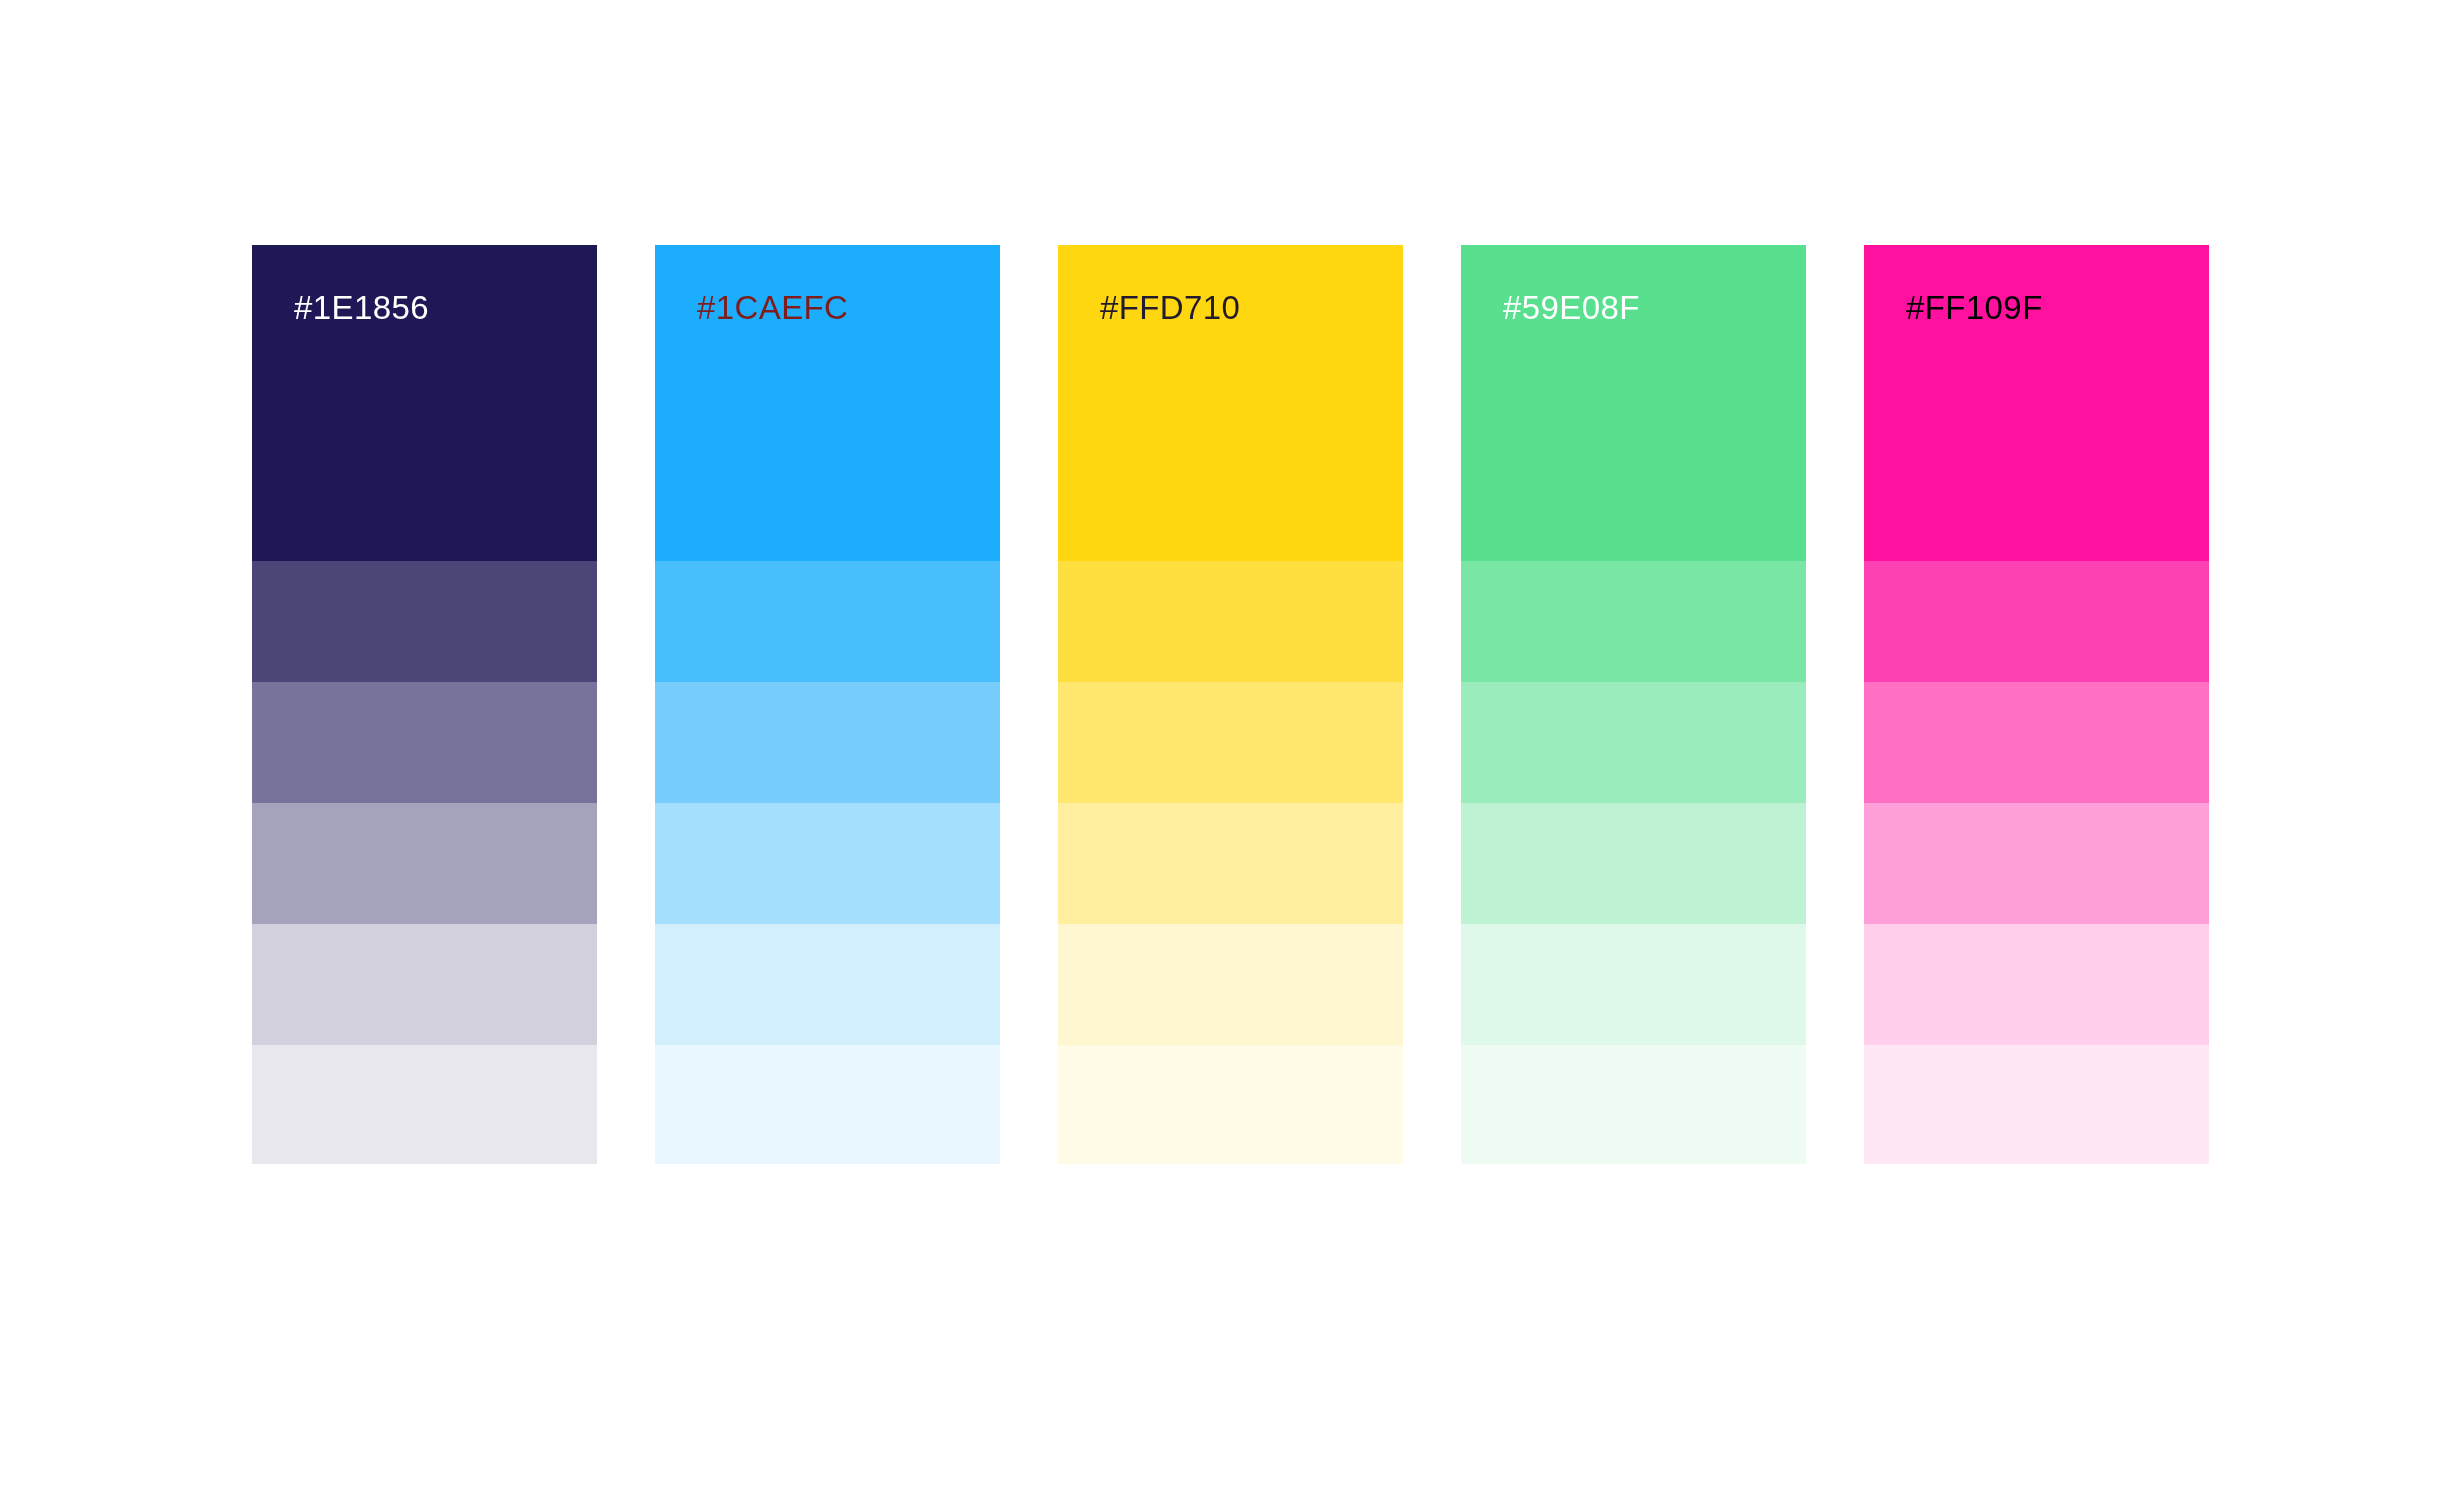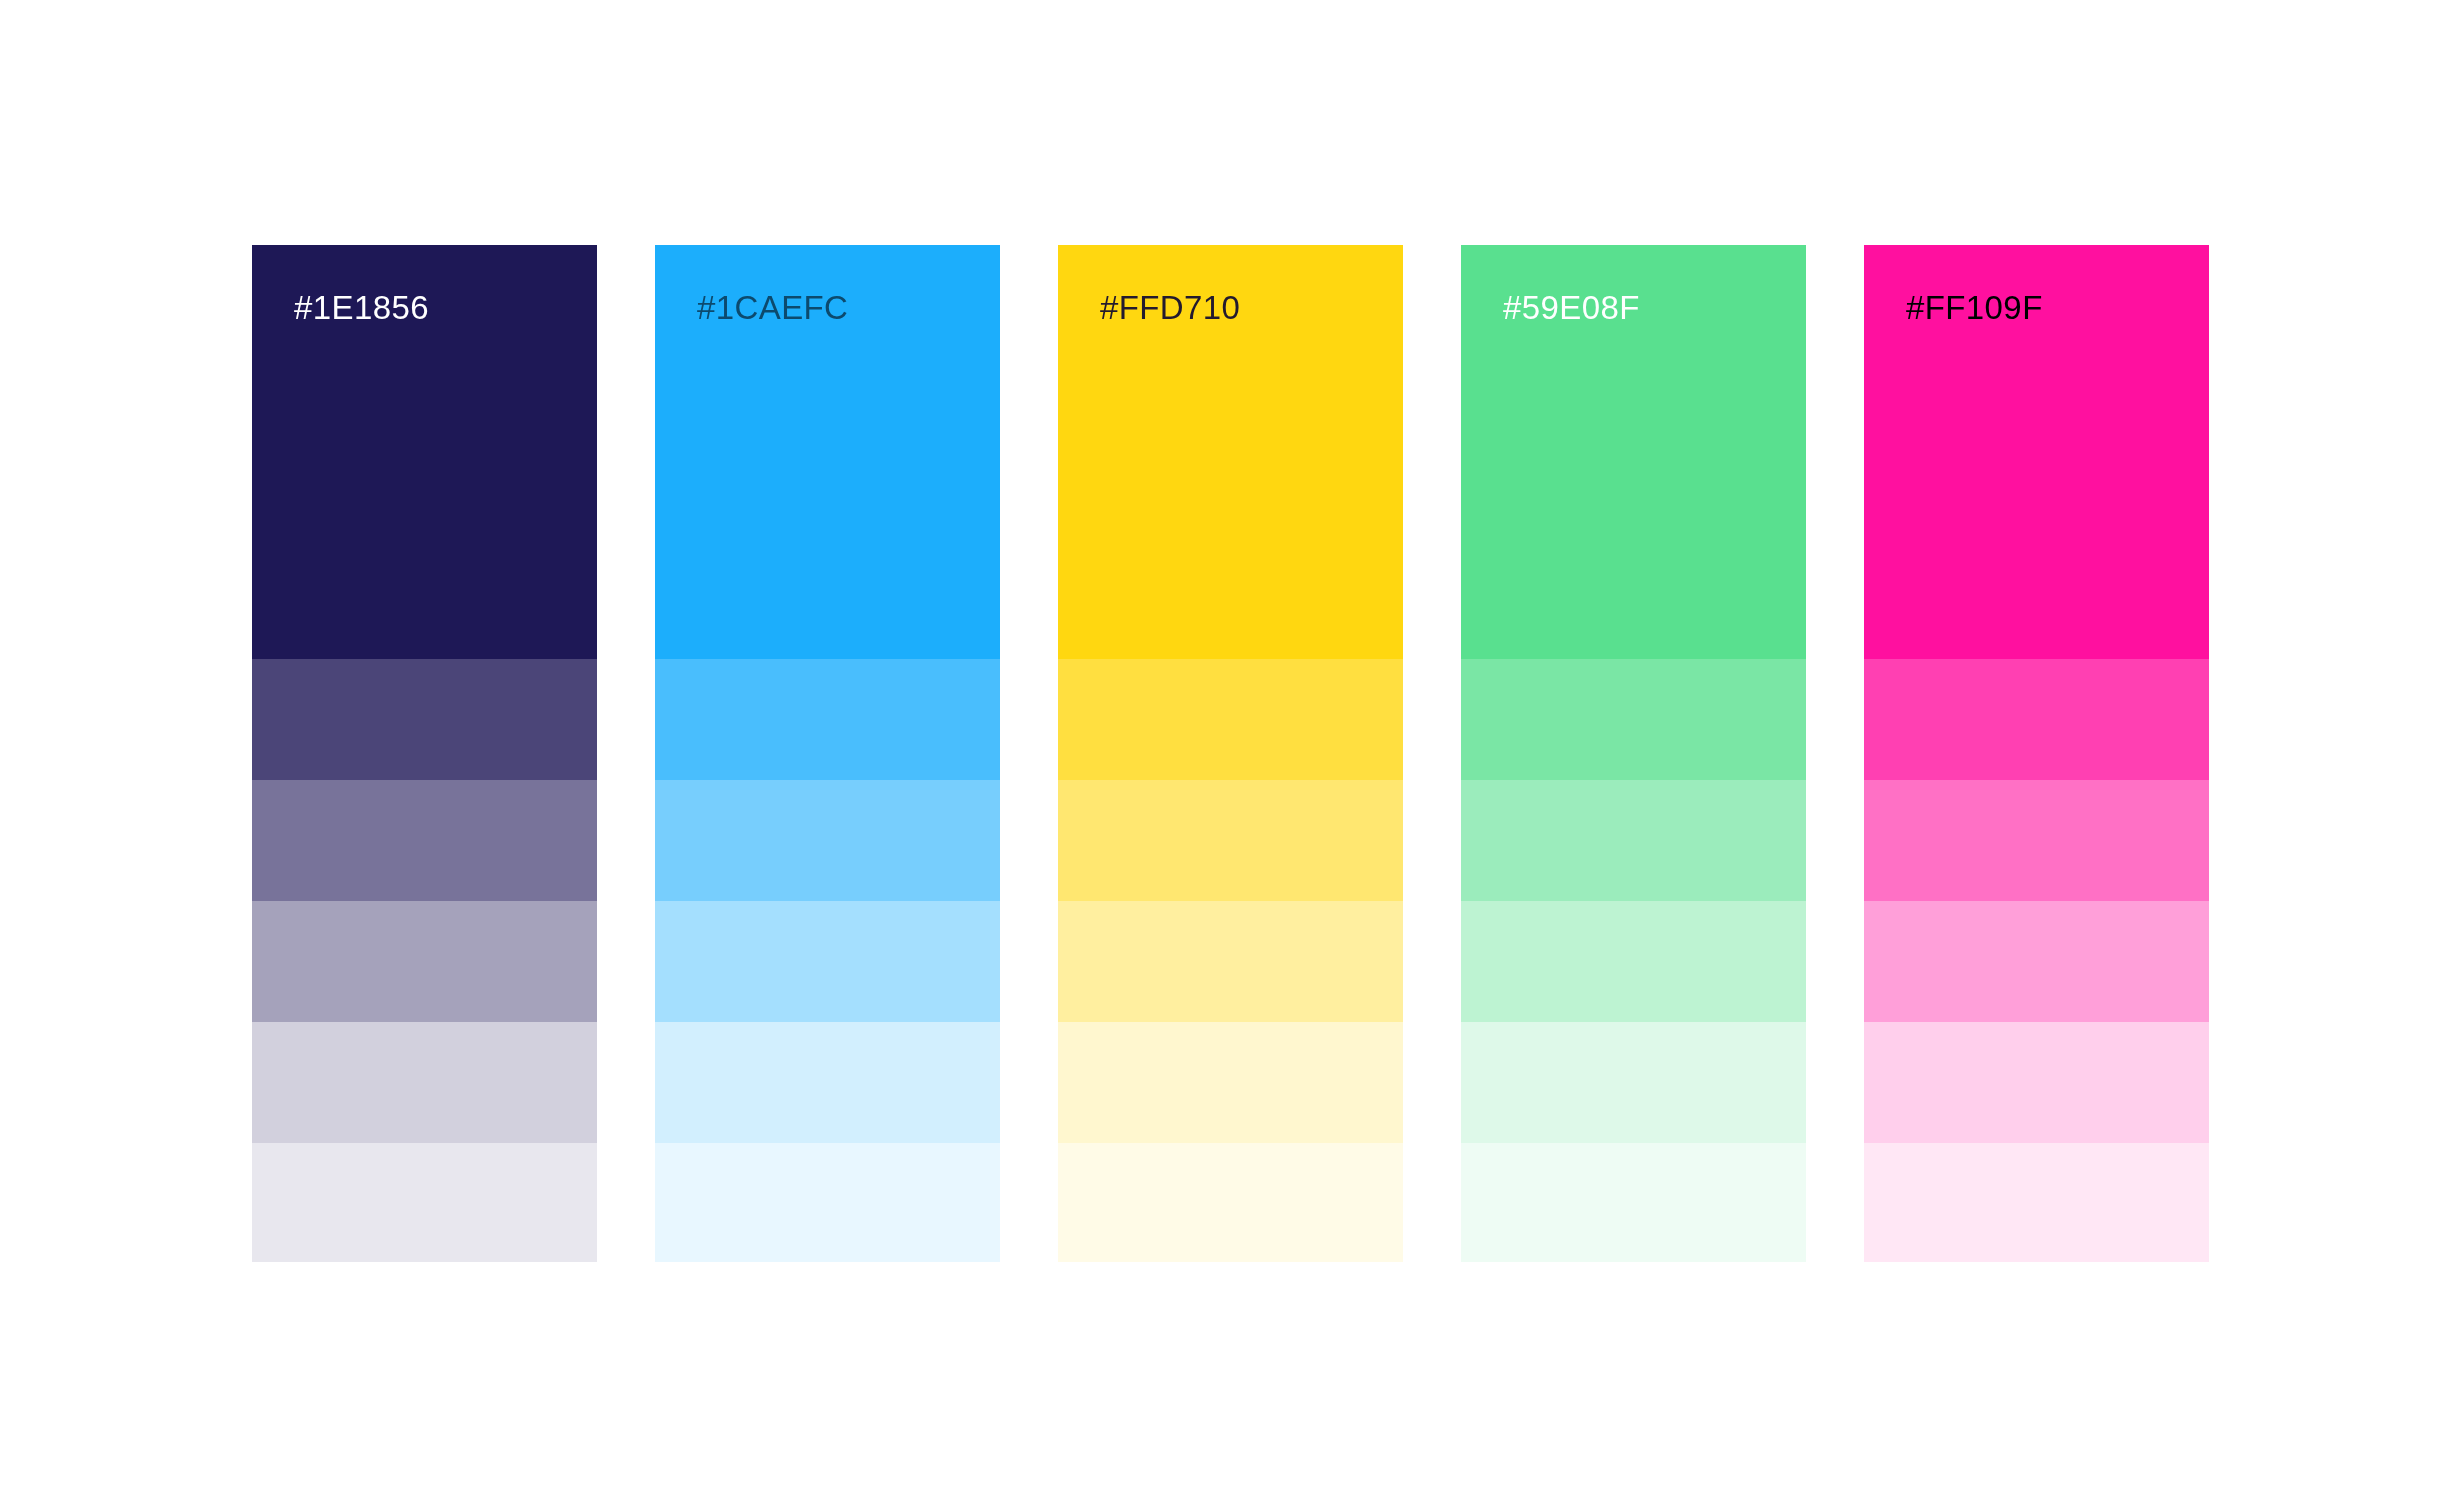--- a/index.html
+++ b/index.html
@@ -30,21 +30,21 @@
     gap: 58px;
   }
 
   .swatch-column {
     width: 345px;
     display: flex;
     flex-direction: column;
   }
 
   .swatch-base {
-    height: 414px;
+    height: 316px;
     position: relative;
     box-sizing: border-box;
     padding: 46px 0 0 42px;
   }
 
   .swatch-label {
     font-size: 33px;
     line-height: 1;
     letter-spacing: 0.4px;
     font-weight: 400;
@@ -71,21 +71,21 @@
       </div>
       <div class="swatch-tint" style="background: rgb(75, 69, 120);"></div>
       <div class="swatch-tint" style="background: rgb(120, 115, 154);"></div>
       <div class="swatch-tint" style="background: rgb(165, 162, 187);"></div>
       <div class="swatch-tint" style="background: rgb(210, 208, 221);"></div>
       <div class="swatch-tint last" style="background: rgb(232, 231, 238);"></div>
     </div>
 
     <div class="swatch-column">
       <div class="swatch-base" style="background: rgb(28, 174, 252);">
-        <div class="swatch-label" style="color: #0c4a6e;">#1CAEFC</div>
+        <div class="swatch-label" style="color: #7f1d1d;">#1CAEFC</div>
       </div>
       <div class="swatch-tint" style="background: rgb(73, 190, 253);"></div>
       <div class="swatch-tint" style="background: rgb(119, 206, 253);"></div>
       <div class="swatch-tint" style="background: rgb(164, 223, 254);"></div>
       <div class="swatch-tint" style="background: rgb(210, 239, 254);"></div>
       <div class="swatch-tint last" style="background: rgb(232, 247, 255);"></div>
     </div>
 
     <div class="swatch-column">
       <div class="swatch-base" style="background: rgb(255, 215, 16);">

